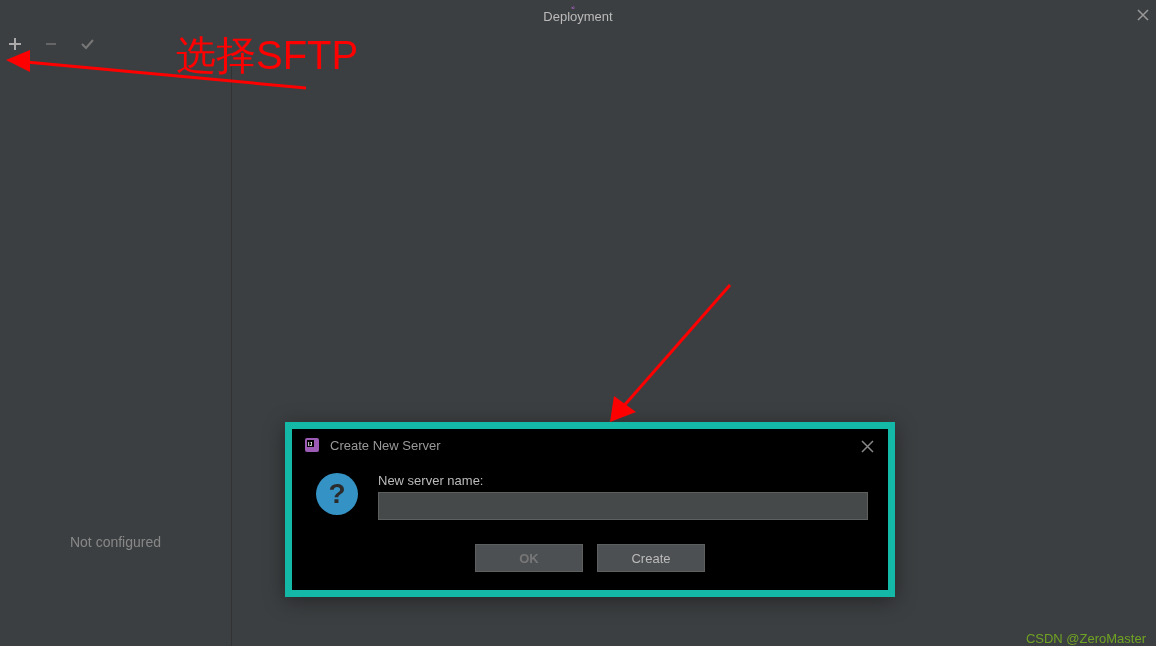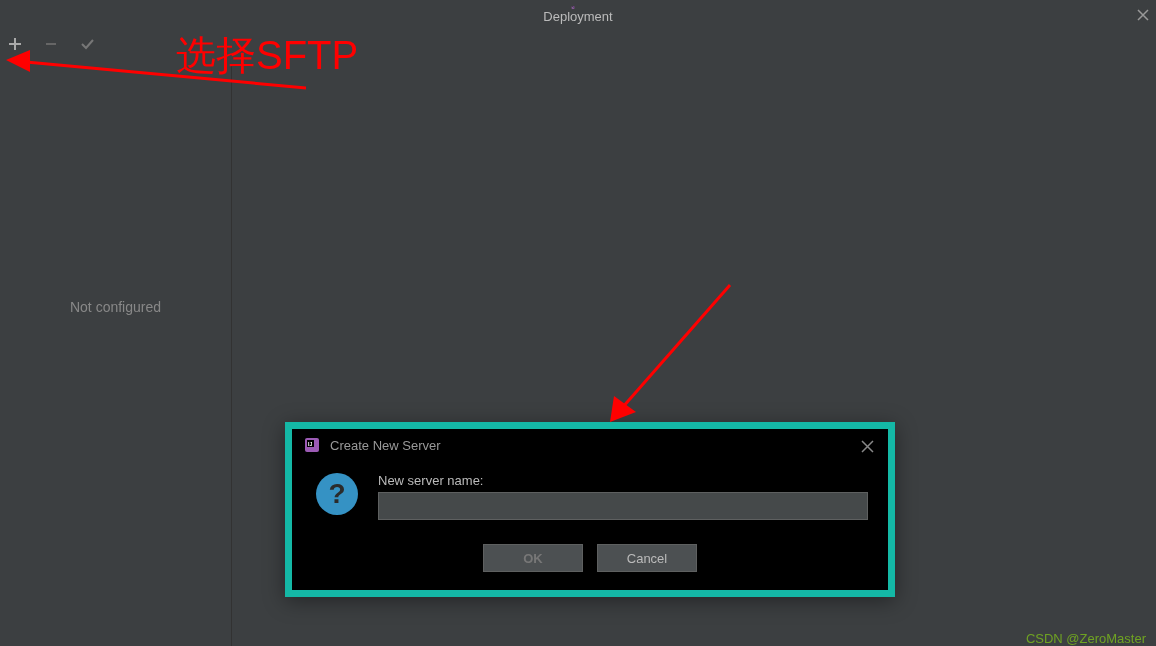--- a/index.html
+++ b/index.html
@@ -70,21 +70,21 @@
       color: #777;
     }
     .main-area {
       display: flex;
       height: calc(100% - 64px);
     }
     .sidebar {
       width: 232px;
       border-right: 1px solid #323232;
       display: flex;
-      align-items: center;
+      align-items: flex-end;
       justify-content: center;
       padding-bottom: 96px;
     }
     .not-configured {
       color: #888;
       font-size: 14px;
     }
     .content {
       flex: 1;
       position: relative;
@@ -158,21 +158,21 @@
       font-size: 13px;
       outline: none;
     }
     .dialog-buttons {
       display: flex;
       justify-content: center;
       gap: 14px;
       padding: 16px 0 18px 0;
     }
     .dialog-btn {
-      width: 100px;
+      width: 108px;
       height: 28px;
       background: #4c5052;
       border: 1px solid #5e6060;
       color: #bbb;
       font-size: 13px;
       cursor: pointer;
       display: flex;
       align-items: center;
       justify-content: center;
     }
@@ -272,21 +272,21 @@
   </div>
   <div class="dialog-body">
     <div class="question-icon">?</div>
     <div class="dialog-form">
       <span class="dialog-label">New server name:</span>
       <input class="dialog-input" type="text" value="" style="">
     </div>
   </div>
   <div class="dialog-buttons">
     <div class="dialog-btn ok">OK</div>
-    <div class="dialog-btn">Cancel</div>
+    <div class="dialog-btn">Create</div>
   </div>
 </div>
 
 <div class="annotation-text">选择SFTP</div>
 
 <svg class="arrow1" width="300" height="50" viewBox="0 0 300 50">
   <line x1="300" y1="40" x2="20" y2="14" stroke="#ff0000" stroke-width="3"></line>
   <polygon points="0,12 24,2 24,24" fill="#ff0000"></polygon>
 </svg>
 

